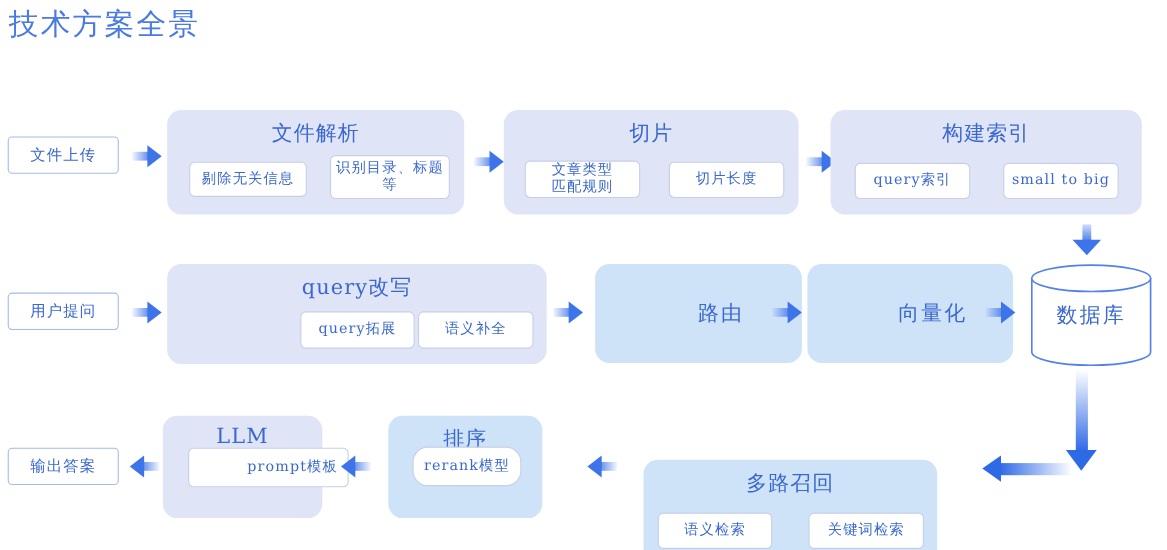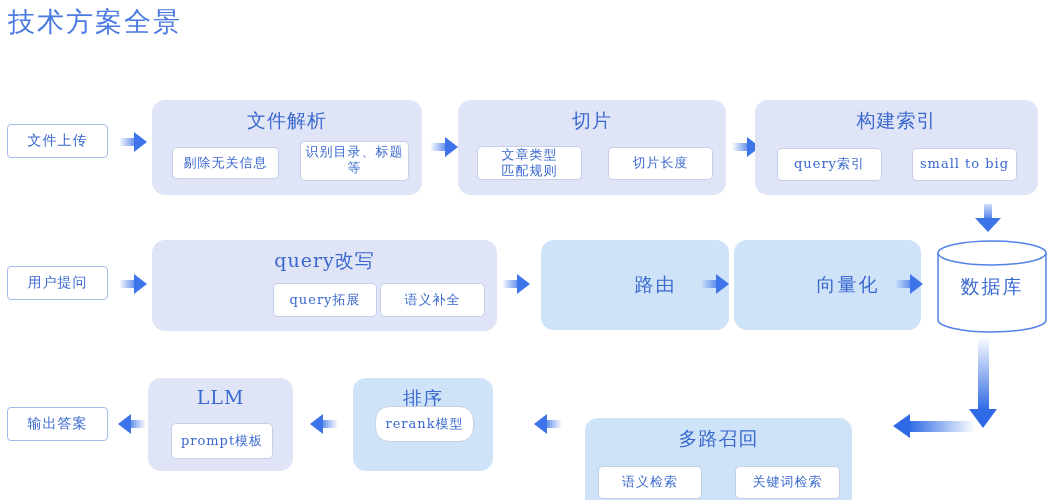--- a/index.html
+++ b/index.html
@@ -180,21 +180,21 @@
 
   <div class="side" style="left:7px;top:407px;">输出答案</div>
 
   <div class="arr arr-l" style="left:118px;top:414px;">
       <i class="sh"></i>
       <i class="hd"></i>
     </div>
 
   <div class="panel" style="left:148px;top:378px;width:145px;height:93px;">
     <div class="panel-title">LLM</div>
-    <div class="chip" style="left:23px;top:45px;width:100px;height:34px;">prompt模板</div>
+    <div class="chip" style="left:23px;top:29px;width:100px;height:34px;padding-left:44px;">prompt模板</div>
   </div>
 
   <div class="arr arr-l" style="left:310px;top:414px;">
       <i class="sh"></i>
       <i class="hd"></i>
     </div>
 
   <div class="panel blue" style="left:353px;top:378px;width:140px;height:93px;">
     <div class="panel-title">排序</div>
     <div class="chip" style="left:22px;top:28px;width:97px;height:34px;border-radius:14px;">rerank模型</div>

